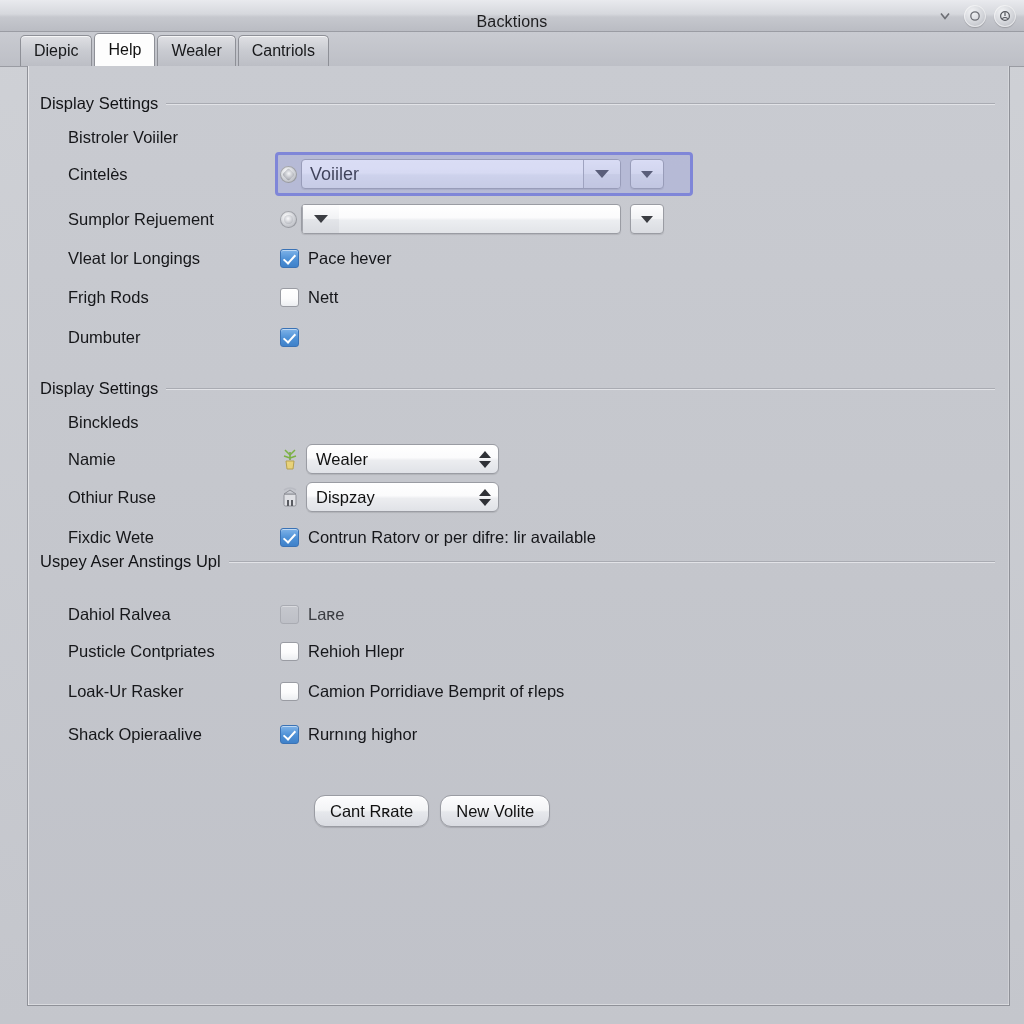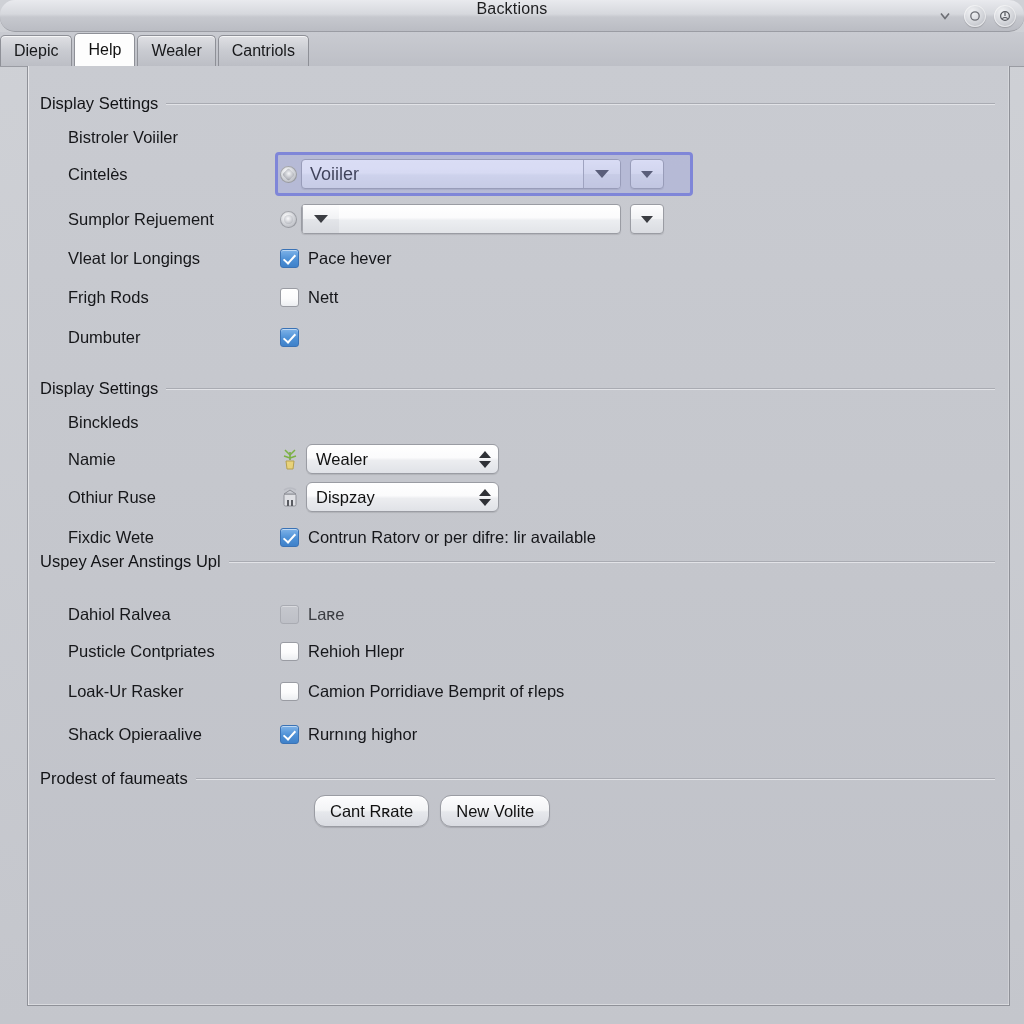--- a/index.html
+++ b/index.html
@@ -12,21 +12,21 @@
   .window{
     position:relative;width:1024px;height:1024px;
     background:linear-gradient(180deg,#cfd1d6 0%,#c4c6cc 100%);
     box-sizing:border-box;
   }
   
   .titlebar{
     position:relative;height:31px;
     background:linear-gradient(180deg,#e9eaee 0%,#d6d8dd 45%,#c6c8ce 55%,#babcc3 100%);
     border-bottom:1px solid #9a9ca3;
-    display:flex;align-items:flex-start;justify-content:center;border-radius:15px;
+    display:flex;align-items:flex-end;justify-content:center;
   }
   .titlebar .title{
     font-size:16px;color:#1d1d1f;font-weight:400;
     letter-spacing:.2px;
   }
   .win-btns{
     position:absolute;right:8px;top:0;height:31px;
     display:flex;align-items:center;gap:8px;
   }
   .win-btn{
@@ -36,21 +36,21 @@
   }
   .win-btn.round{
     background:radial-gradient(circle at 38% 32%,#f2f3f5 0%,#d2d4d9 55%,#aeb0b7 100%);
     box-shadow:inset 0 0 0 1px rgba(255,255,255,.55), 0 1px 1px rgba(0,0,0,.18);
   }
   .win-btn.flat{background:transparent;}
   
   .tabbar{
     position:relative;height:34px;
     background:linear-gradient(180deg,#c9cbd1 0%,#bdbfc6 100%);
-    display:flex;align-items:flex-end;padding-left:0;
+    display:flex;align-items:flex-end;padding-left:20px;
     border-bottom:1px solid #9a9ca3;
   }
   .tab{
     position:relative;
     height:30px;margin-right:2px;
     padding:0 13px;
     display:flex;align-items:center;
     font-size:16px;color:#17181a;
     border:1px solid #8e9097;
     border-bottom:none;
@@ -419,24 +419,20 @@
     </div>
 
     <div class="row" style="top:653px;">
       <span class="row-label">Shack Opieraalive</span>
       <span class="row-ctrl cbrow">
         <span class="cbox on"></span>
         <span class="cblabel">Rurnıng highor</span>
       </span>
     </div>
 
-    <div class="group-head" style="top:703px;">
-      <span class="gtext">Prodest of faumeats</span>
-      <span class="gline"></span>
-    </div>
 
     <div class="btn-row" style="top:729px;left:286px;">
       <div class="pbtn">
         <span>Cant Rʀate</span>
       </div>
       <div class="pbtn">
         <span>New Volite</span>
       </div>
     </div>
 

